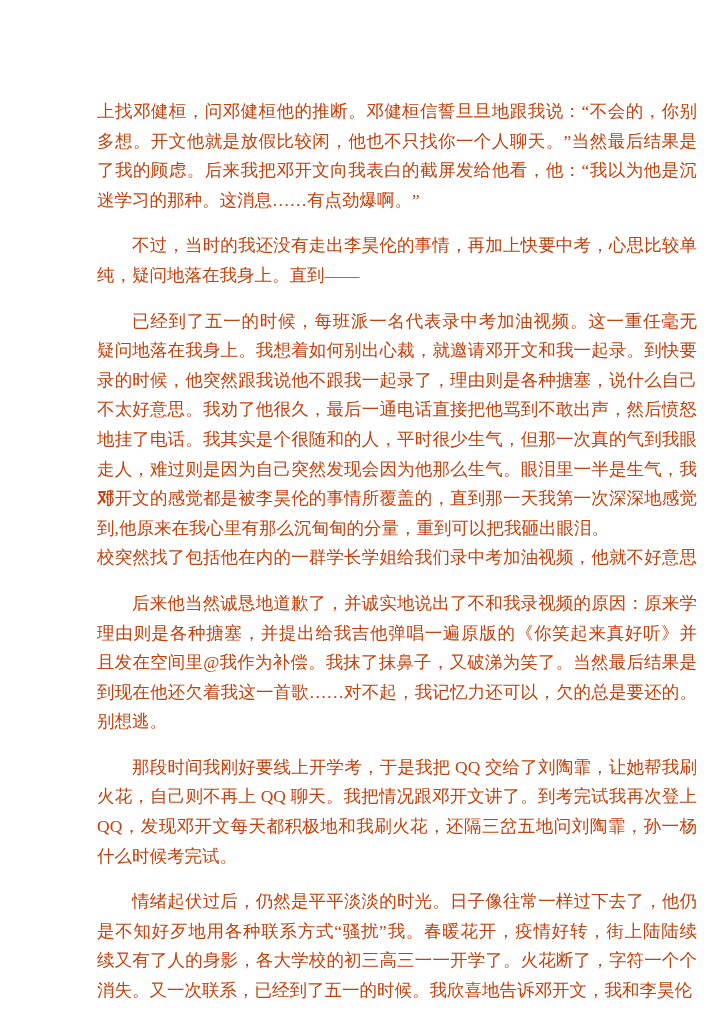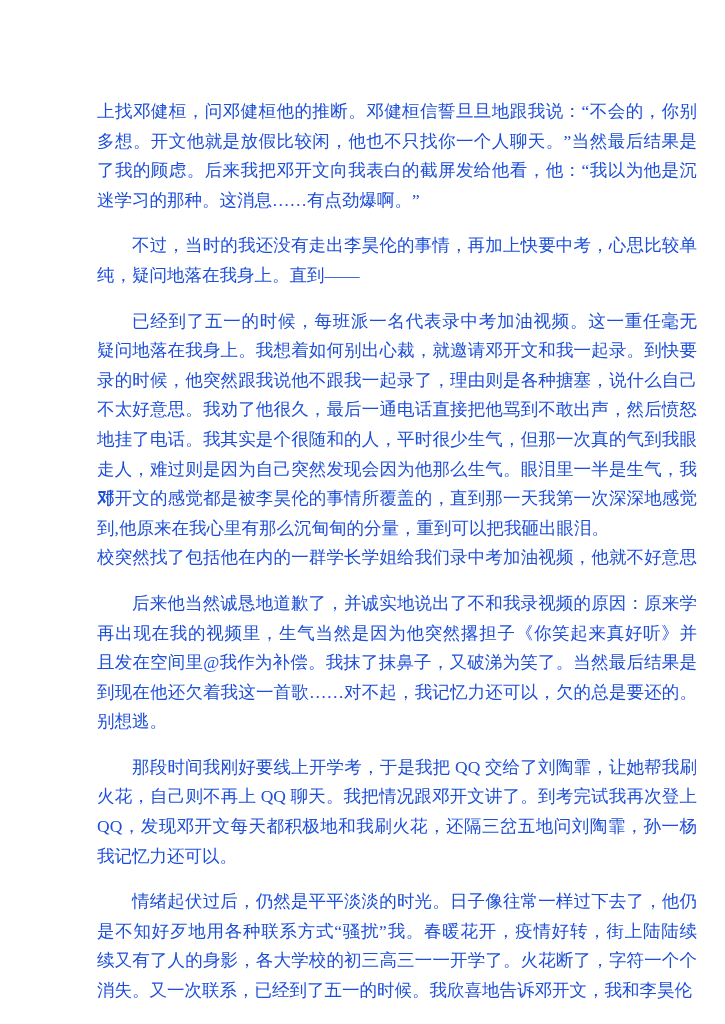--- a/index.html
+++ b/index.html
@@ -39,21 +39,21 @@
     margin-top: 16px;
   }
   .line.para-end {
     text-align-last: left;
   }
 </style>
 </head>
 <body>
 
 <div class="page" style="background: rgb(255, 255, 255);">
-  <div class="text-block" style="color: #1d4ed8;">
+  <div class="text-block" style="color: #c2410c;">
       <div class="paragraph">
         <div class="line">上找邓健桓，问邓健桓他的推断。邓健桓信誓旦旦地跟我说：“不会的，你别</div>
         <div class="line">多想。开文他就是放假比较闲，他也不只找你一个人聊天。”当然最后结果是</div>
         <div class="line">了我的顾虑。后来我把邓开文向我表白的截屏发给他看，他：“我以为他是沉</div>
         <div class="line para-end">迷学习的那种。这消息……有点劲爆啊。”</div>
       </div>
       <div class="paragraph">
         <div class="line indent">不过，当时的我还没有走出李昊伦的事情，再加上快要中考，心思比较单</div>
         <div class="line para-end">纯，疑问地落在我身上。直到——</div>
       </div>
@@ -63,30 +63,30 @@
         <div class="line">录的时候，他突然跟我说他不跟我一起录了，理由则是各种搪塞，说什么自己</div>
         <div class="line">不太好意思。我劝了他很久，最后一通电话直接把他骂到不敢出声，然后愤怒</div>
         <div class="line">地挂了电话。我其实是个很随和的人，平时很少生气，但那一次真的气到我眼</div>
         <div class="line">走人，难过则是因为自己突然发现会因为他那么生气。眼泪里一半是生气，我对</div>
         <div class="line">邓开文的感觉都是被李昊伦的事情所覆盖的，直到那一天我第一次深深地感觉</div>
         <div class="line para-end">到,他原来在我心里有那么沉甸甸的分量，重到可以把我砸出眼泪。</div>
       </div>
       <div class="paragraph">
         <div class="line">校突然找了包括他在内的一群学长学姐给我们录中考加油视频，他就不好意思</div>
         <div class="line indent">后来他当然诚恳地道歉了，并诚实地说出了不和我录视频的原因：原来学</div>
-        <div class="line">再出现在我的视频里，生气当然是因为他突然撂担子《你笑起来真好听》并</div>
+        <div class="line">理由则是各种搪塞，并提出给我吉他弹唱一遍原版的《你笑起来真好听》并</div>
         <div class="line">且发在空间里@我作为补偿。我抹了抹鼻子，又破涕为笑了。当然最后结果是</div>
         <div class="line">到现在他还欠着我这一首歌……对不起，我记忆力还可以，欠的总是要还的。</div>
         <div class="line para-end">别想逃。</div>
       </div>
       <div class="paragraph">
         <div class="line indent">那段时间我刚好要线上开学考，于是我把 QQ 交给了刘陶霏，让她帮我刷</div>
         <div class="line">火花，自己则不再上 QQ 聊天。我把情况跟邓开文讲了。到考完试我再次登上</div>
         <div class="line">QQ，发现邓开文每天都积极地和我刷火花，还隔三岔五地问刘陶霏，孙一杨</div>
-        <div class="line para-end">我记忆力还可以。</div>
+        <div class="line para-end">什么时候考完试。</div>
       </div>
       <div class="paragraph">
         <div class="line indent">情绪起伏过后，仍然是平平淡淡的时光。日子像往常一样过下去了，他仍</div>
         <div class="line">是不知好歹地用各种联系方式“骚扰”我。春暖花开，疫情好转，街上陆陆续</div>
         <div class="line">续又有了人的身影，各大学校的初三高三一一开学了。火花断了，字符一个个</div>
         <div class="line para-end">消失。又一次联系，已经到了五一的时候。我欣喜地告诉邓开文，我和李昊伦</div>
       </div>
     </div>
 </div>
 

